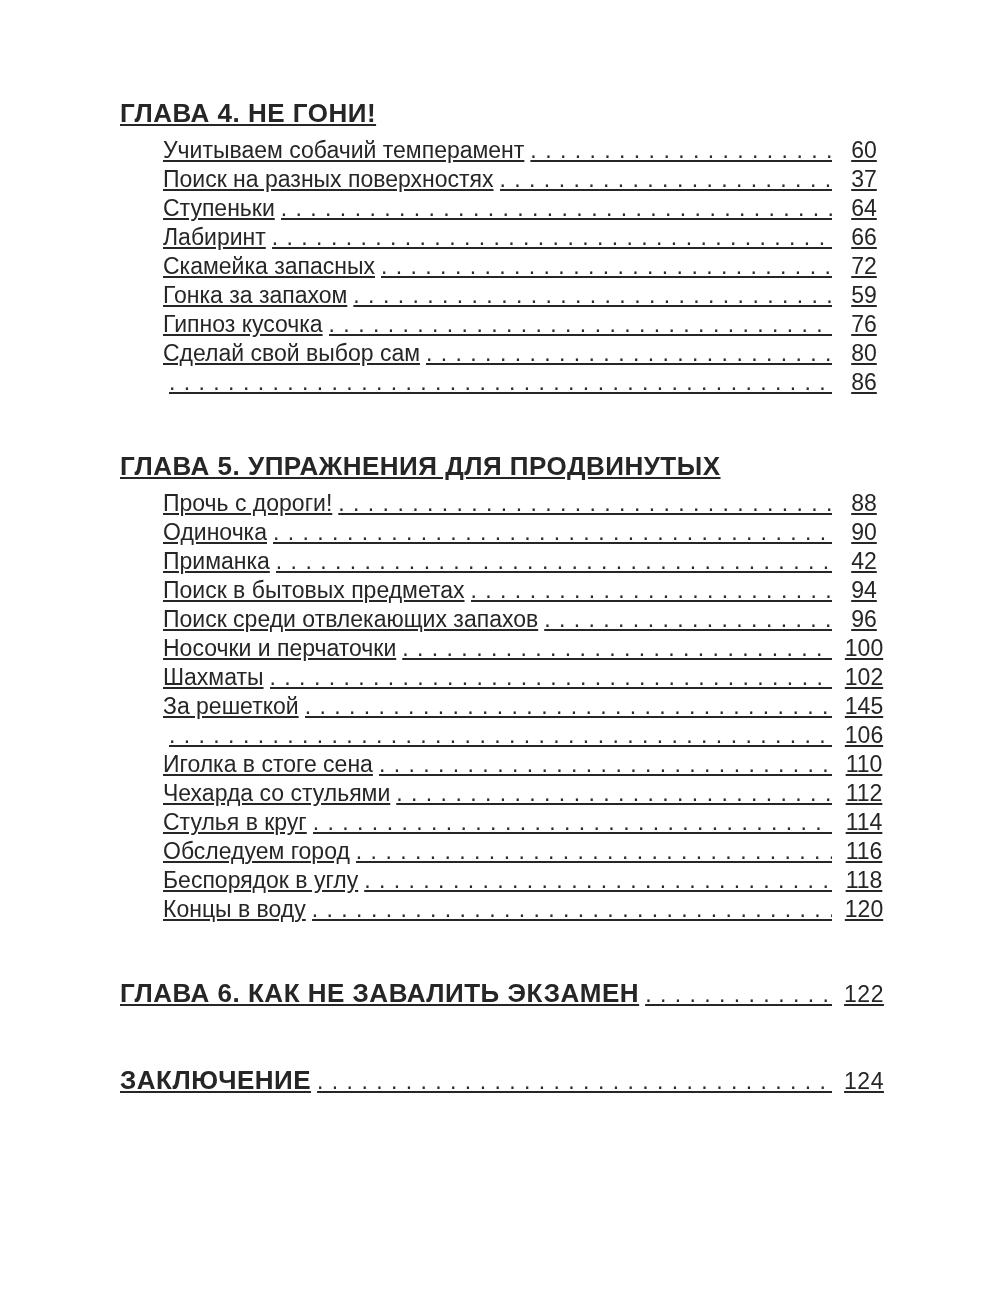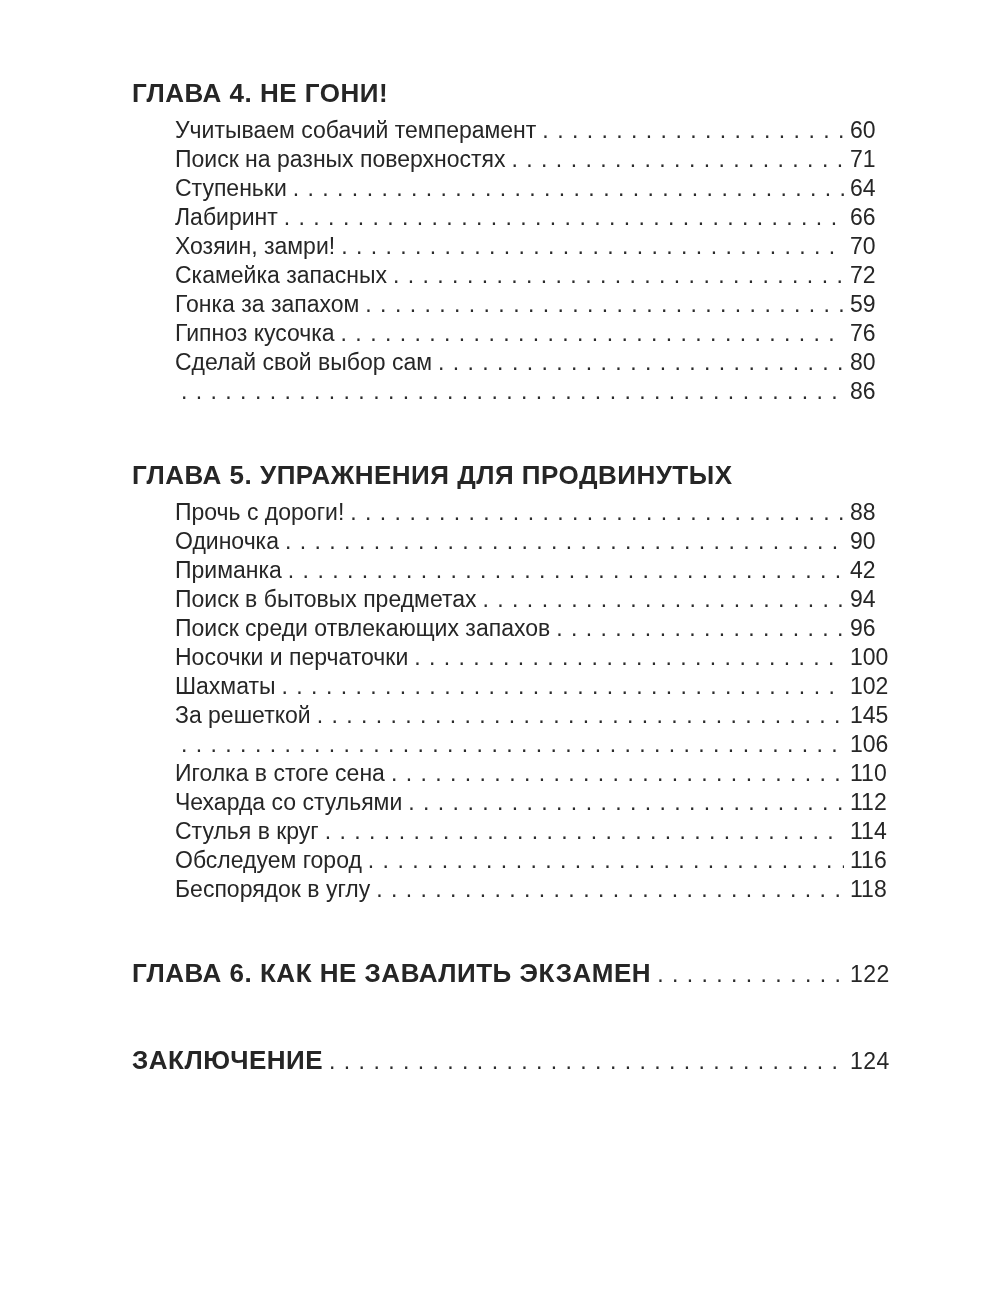--- a/index.html
+++ b/index.html
@@ -9,23 +9,24 @@
   }
   body {
     width: 1000px;
     height: 1304px;
     font-family: "Liberation Sans", "DejaVu Sans", sans-serif;
     color: #262626;
     overflow: hidden;
   }
   .toc {
     box-sizing: border-box;
-    margin: 12px;
-    padding: 64px 0 0 120px;
+    margin: 0;
+    padding: 96px 0 0 120px;
     width: 890px; 
+    text-decoration: underline;
   }
   .toc-section {
     width: 770px;
   }
   .toc-section + .toc-section {
     margin-top: 52px;
   }
   .toc-heading-row {
     display: flex;
     align-items: baseline;
@@ -62,21 +63,21 @@
     font-size: 23px;
     color: #2b2b2b;
   }
   .dot-leader::after {
     content: ". . . . . . . . . . . . . . . . . . . . . . . . . . . . . . . . . . . . . . . . . . . . . . . . . . . . . . . . . . . . . . . . . . . . . . . . . . . . ";
     letter-spacing: 1px;
   }
   .toc-entry-page, .toc-heading-page {
     flex: 0 0 auto;
     min-width: 52px;
-    text-align: left;
+    text-align: center;
     font-weight: 400;
     font-size: 23px;
   }
 </style>
 </head>
 <body>
 
 <div class="toc">
     <section class="toc-section">
       <div class="toc-heading-row">
@@ -84,38 +85,33 @@
       </div>
       <div class="toc-entries">
         <div class="toc-entry">
           <span class="toc-entry-title">Учитываем собачий темперамент</span>
           <span class="dot-leader"></span>
           <span class="toc-entry-page">60</span>
         </div>
         <div class="toc-entry">
           <span class="toc-entry-title">Поиск на разных поверхностях</span>
           <span class="dot-leader"></span>
-          <span class="toc-entry-page">71</span>
+          <span class="toc-entry-page">37</span>
         </div>
         <div class="toc-entry">
           <span class="toc-entry-title">Ступеньки</span>
           <span class="dot-leader"></span>
           <span class="toc-entry-page">64</span>
         </div>
         <div class="toc-entry">
           <span class="toc-entry-title">Лабиринт</span>
           <span class="dot-leader"></span>
           <span class="toc-entry-page">66</span>
         </div>
         <div class="toc-entry">
-          <span class="toc-entry-title">Хозяин, замри!</span>
-          <span class="dot-leader"></span>
-          <span class="toc-entry-page">70</span>
-        </div>
-        <div class="toc-entry">
           <span class="toc-entry-title">Скамейка запасных</span>
           <span class="dot-leader"></span>
           <span class="toc-entry-page">72</span>
         </div>
         <div class="toc-entry">
           <span class="toc-entry-title">Гонка за запахом</span>
           <span class="dot-leader"></span>
           <span class="toc-entry-page">59</span>
         </div>
         <div class="toc-entry">
@@ -200,20 +196,25 @@
         </div>
         <div class="toc-entry">
           <span class="toc-entry-title">Обследуем город</span>
           <span class="dot-leader"></span>
           <span class="toc-entry-page">116</span>
         </div>
         <div class="toc-entry">
           <span class="toc-entry-title">Беспорядок в углу</span>
           <span class="dot-leader"></span>
           <span class="toc-entry-page">118</span>
+        </div>
+        <div class="toc-entry">
+          <span class="toc-entry-title">Концы в воду</span>
+          <span class="dot-leader"></span>
+          <span class="toc-entry-page">120</span>
         </div>
       </div>
     </section>
     <section class="toc-section">
       <div class="toc-heading-row">
         <span class="toc-heading-text">ГЛАВА 6. КАК НЕ ЗАВАЛИТЬ ЭКЗАМЕН</span>
         <span class="dot-leader"></span>
         <span class="toc-heading-page">122</span>
       </div>
     </section>

